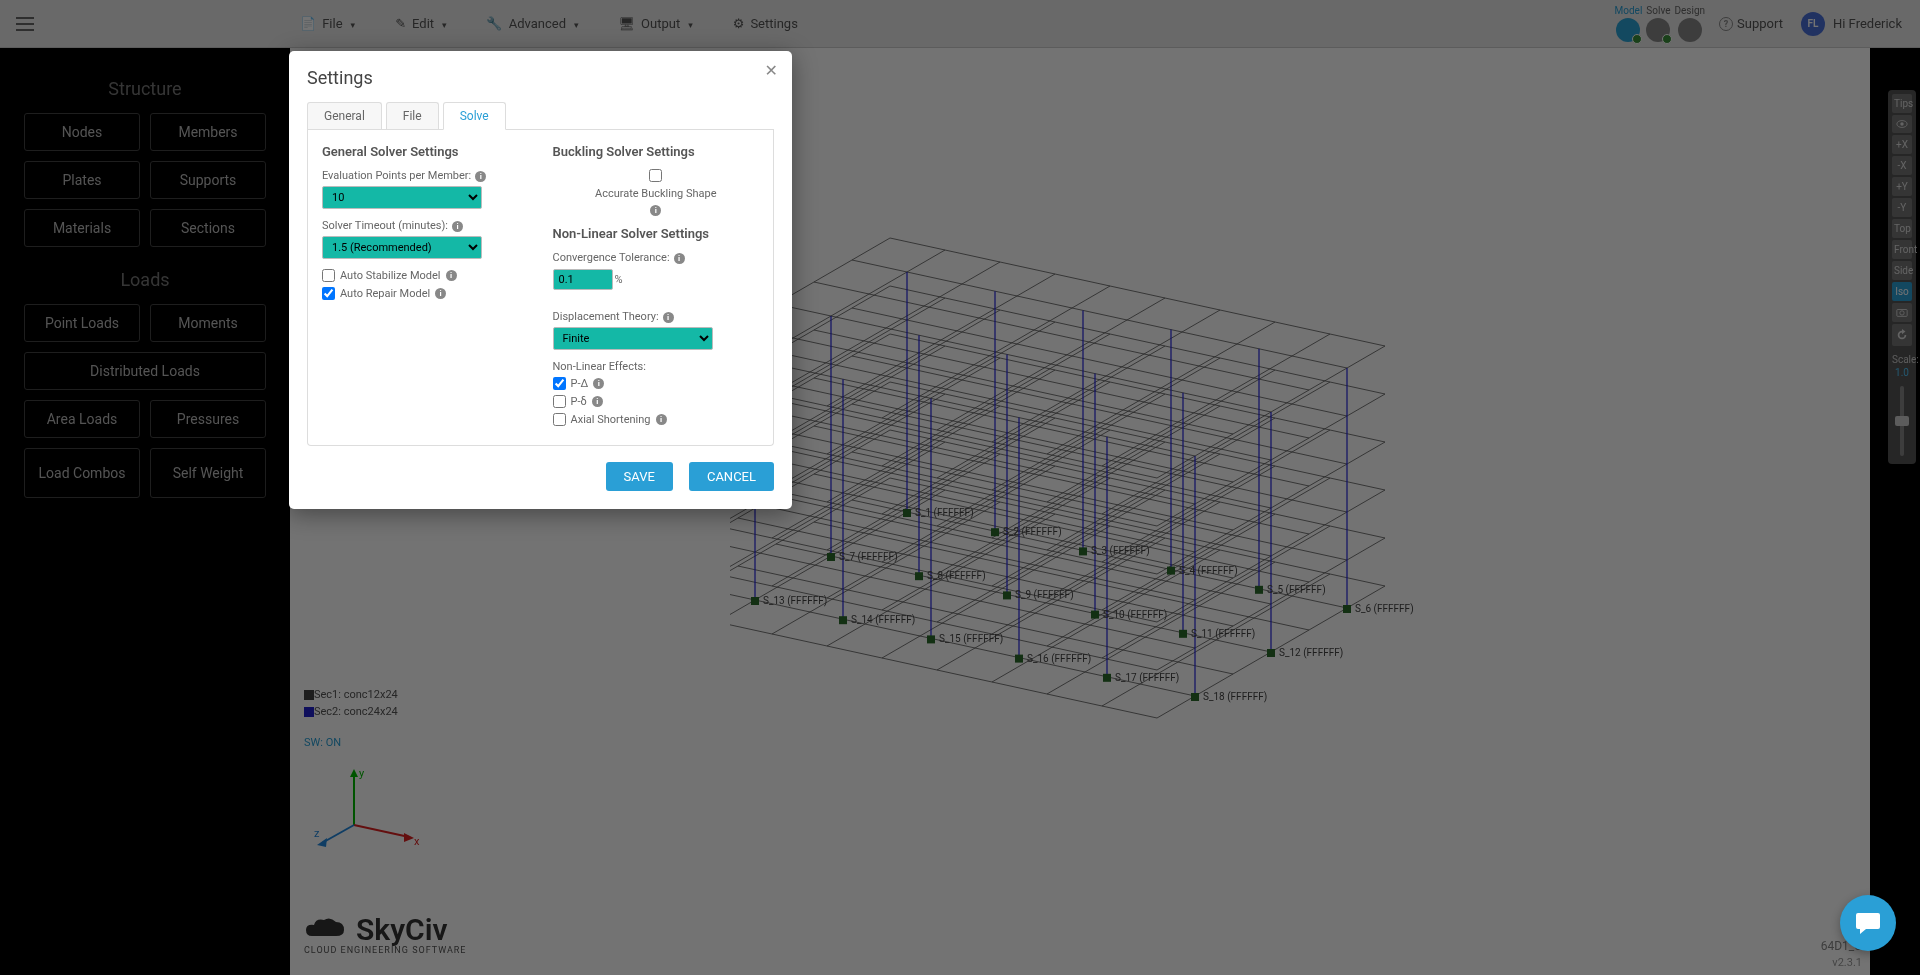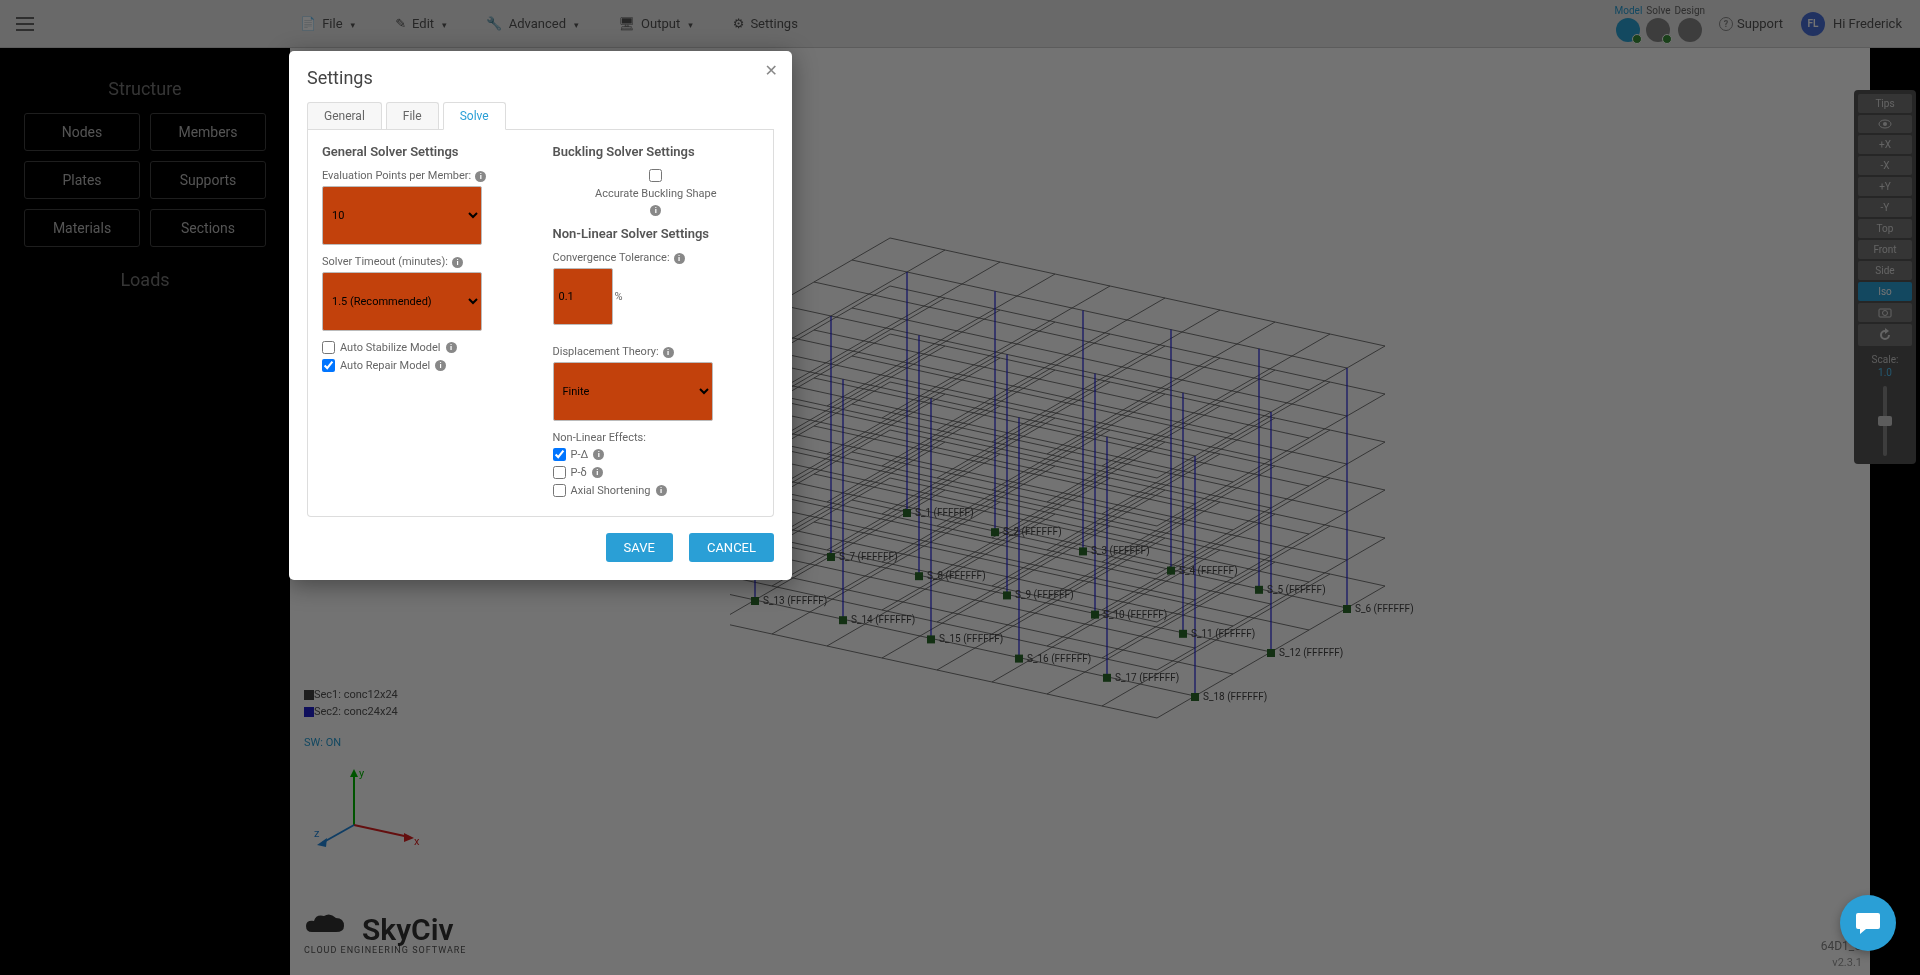--- a/index.html
+++ b/index.html
@@ -51,21 +51,21 @@
 .legend-swatch { width:10px; height:10px; }
 .sw-on { color:#2a9fd6; position:absolute; left:14px; top:688px; font-size:11px;}
 .axis-indicator { position:absolute; left:24px; bottom:120px; width:110px; height:90px; }
 .logo-area { position:absolute; left:14px; bottom:20px; }
 .logo-sub { font-size:9px; color:#555; letter-spacing:1px; margin-top:-2px;}
 .version { position:absolute; right:8px; bottom:6px; font-size:11px; color:#999;}
 .project-id { position:absolute; right:8px; bottom:22px; font-size:12px; color:#888;}
 
 
 .view-controls {
-  position: absolute; right: 4px; top: 90px; width: 62px;
+  position: absolute; right: 4px; top: 90px; width: 28px;
   background: #555; border-radius: 4px; padding: 4px; display:flex; flex-direction:column; gap:2px;
 }
 .view-btn { background: #777; color:#ddd; font-size:10px; border:none; padding:4px 2px; border-radius:2px; cursor:pointer;}
 .view-btn.active { background: #2a9fd6; color:#fff;}
 .view-icon-btn { background:#777; border:none; padding:4px; border-radius:2px; display:flex; justify-content:center; cursor:pointer;}
 .scale-label { color:#ccc; font-size:10px; text-align:center; margin-top:6px;}
 .scale-val { color:#4fc3f7; font-size:10px; text-align:center;}
 .slider-track { width:4px; height:70px; background:#888; margin:6px auto 4px; border-radius:2px; position:relative;}
 .slider-thumb { width:14px; height:10px; background:#ccc; border-radius:2px; position:absolute; left:-5px; top:30px;}
 
@@ -83,21 +83,21 @@
 .modal-close { position:absolute; right:14px; top:10px; font-size:16px; color:#888; cursor:pointer; background:none; border:none;}
 .modal-title { font-size: 18px; color:#444; margin-bottom: 14px; font-weight:400;}
 .tabs { display:flex; border-bottom:1px solid #ddd; }
 .tab { padding: 6px 16px; font-size:12px; color:#666; border:1px solid #ddd; border-bottom:none; background:#f7f7f7; margin-right:4px; border-radius:3px 3px 0 0; cursor:pointer;}
 .tab.active { background:#fff; color:#2a9fd6; border-bottom:1px solid #fff; margin-bottom:-1px;}
 .tab-content { border:1px solid #ddd; border-top:none; padding:14px; display:flex; gap:24px; border-radius:0 0 4px 4px;}
 .col { flex:1; }
 .section-heading { font-size:13px; font-weight:600; color:#555; margin-bottom:10px;}
 .field-label { font-size:11px; color:#666; display:flex; align-items:flex-end; gap:4px; margin-bottom:4px;}
 .info-icon { display:inline-flex; width:11px; height:11px; border-radius:50%; background:#888; color:#fff; font-size:8px; align-items:center; justify-content:center; font-weight:bold;}
-.form-select, .form-input { width:160px; font-size:11px; padding:21px 5px; border:1px solid #bbb; border-radius:2px; margin-bottom:10px; background:#c2410c;}
+.form-select, .form-input { width:160px; font-size:11px; padding:3px 5px; border:1px solid #bbb; border-radius:2px; margin-bottom:10px; background:#14b8a6;}
 .form-input.small { width:60px; display:inline-block;}
 .checkbox-row { display:flex; align-items:center; gap:5px; font-size:11px; color:#666; margin-bottom:5px;}
 .checkbox-row input { margin:0;}
 .pct { font-size:11px; color:#666; margin-left:2px;}
 .modal-footer { display:flex; justify-content:flex-end; gap:16px; margin-top:16px;}
 .btn { padding:7px 18px; font-size:13px; border:none; border-radius:3px; cursor:pointer; background:#2a9fd6; color:#fff;}
 
 
 .structure-svg { position:absolute; left:440px; top:100px; width:1040px; height:680px; }
 .node-label { font-size:10px; fill:#444; }
@@ -155,20 +155,33 @@
   <div class="sidebar-heading">Structure</div>
   <div class="sidebar-grid">
     <button class="sidebar-btn">Nodes</button>
     <button class="sidebar-btn">Members</button>
     <button class="sidebar-btn">Plates</button>
     <button class="sidebar-btn">Supports</button>
     <button class="sidebar-btn">Materials</button>
     <button class="sidebar-btn">Sections</button>
   </div>
   <div class="sidebar-heading" style="margin-top:22px;">Loads</div>
+  <div class="sidebar-grid">
+    <button class="sidebar-btn">Point Loads</button>
+    <button class="sidebar-btn">Moments</button>
+    <button class="sidebar-btn wide">Distributed Loads</button>
+    <button class="sidebar-btn">Area Loads</button>
+    <button class="sidebar-btn">Pressures</button>
+    <button class="sidebar-btn tall">
+        <span>Load Combos</span>
+      </button>
+    <button class="sidebar-btn tall">
+        <span>Self Weight</span>
+      </button>
+  </div>
 </div>
 
 <div class="viewport">
 
   <svg class="structure-svg" viewBox="0 0 1040 680">
     <g stroke="#555" stroke-width="0.8" fill="none">
 
       <g id="floors">
           <g>
             <line x1="160" y1="90" x2="655" y2="198"></line>
@@ -361,21 +374,21 @@
       <polygon points="40,4 36,12 44,12" fill="#0b0"></polygon>
     <line x1="40" y1="60" x2="95" y2="72" stroke="#d22" stroke-width="2"></line>
       <polygon points="100,73 90,68 90,77" fill="#d22"></polygon>
     <line x1="40" y1="60" x2="8" y2="78" stroke="#28d" stroke-width="2"></line>
       <polygon points="3,80 13,73 12,82" fill="#28d"></polygon>
     <text x="45" y="12" fill="#0b0" font-size="11">y</text>
     <text x="100" y="80" fill="#d22" font-size="11">x</text>
     <text x="0" y="72" fill="#28d" font-size="11">z</text>
   </svg>
   <div class="logo-area">
-    <div style="font-size:30px;font-weight:600;color:#333;display:flex;align-items:flex-start;gap:16px;">
+    <div style="font-size:30px;font-weight:600;color:#333;display:flex;align-items:center;gap:10px;">
       <svg width="42" height="28" viewBox="0 0 42 28">
           <path d="M8 20 Q2 20 2 14 Q2 8 10 9 Q12 2 20 4 Q26 0 32 6 Q40 6 40 14 Q40 20 32 20 Z" fill="#333"></path>
         </svg>
       <span>SkyCiv</span>
     </div>
     <div class="logo-sub">CLOUD ENGINEERING SOFTWARE</div>
   </div>
   <div class="project-id">64D1_C</div>
   <div class="version">v2.3.1</div>
 </div>

